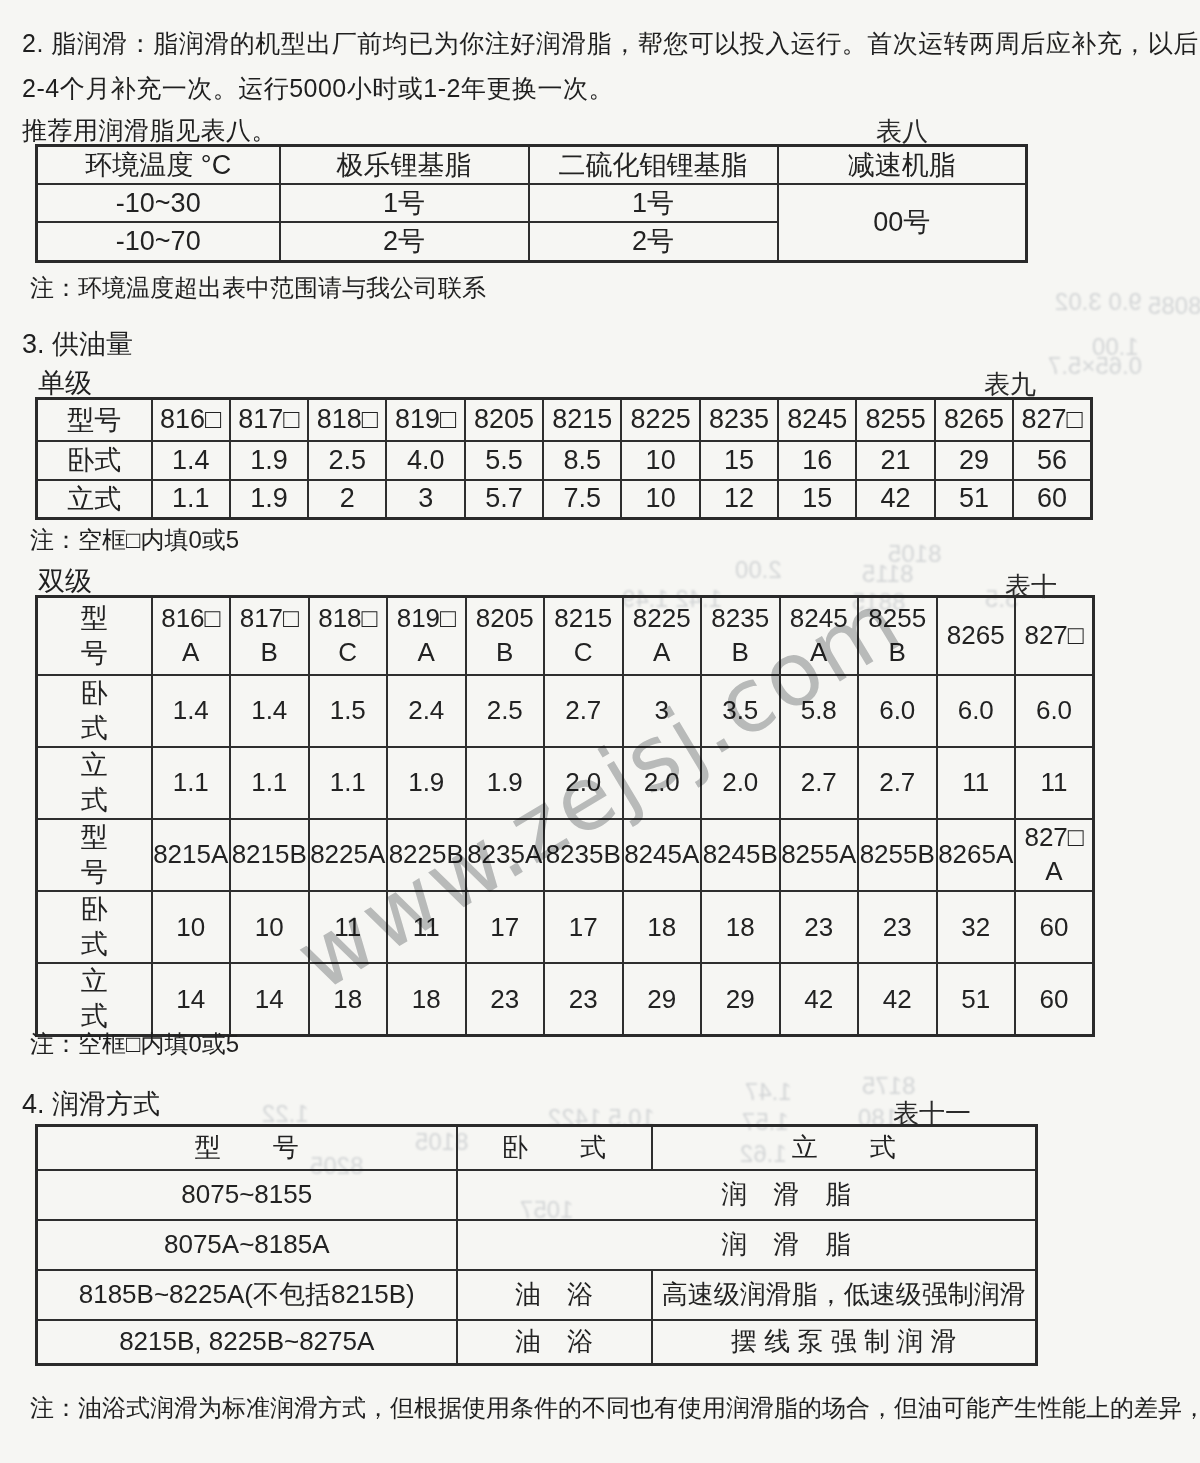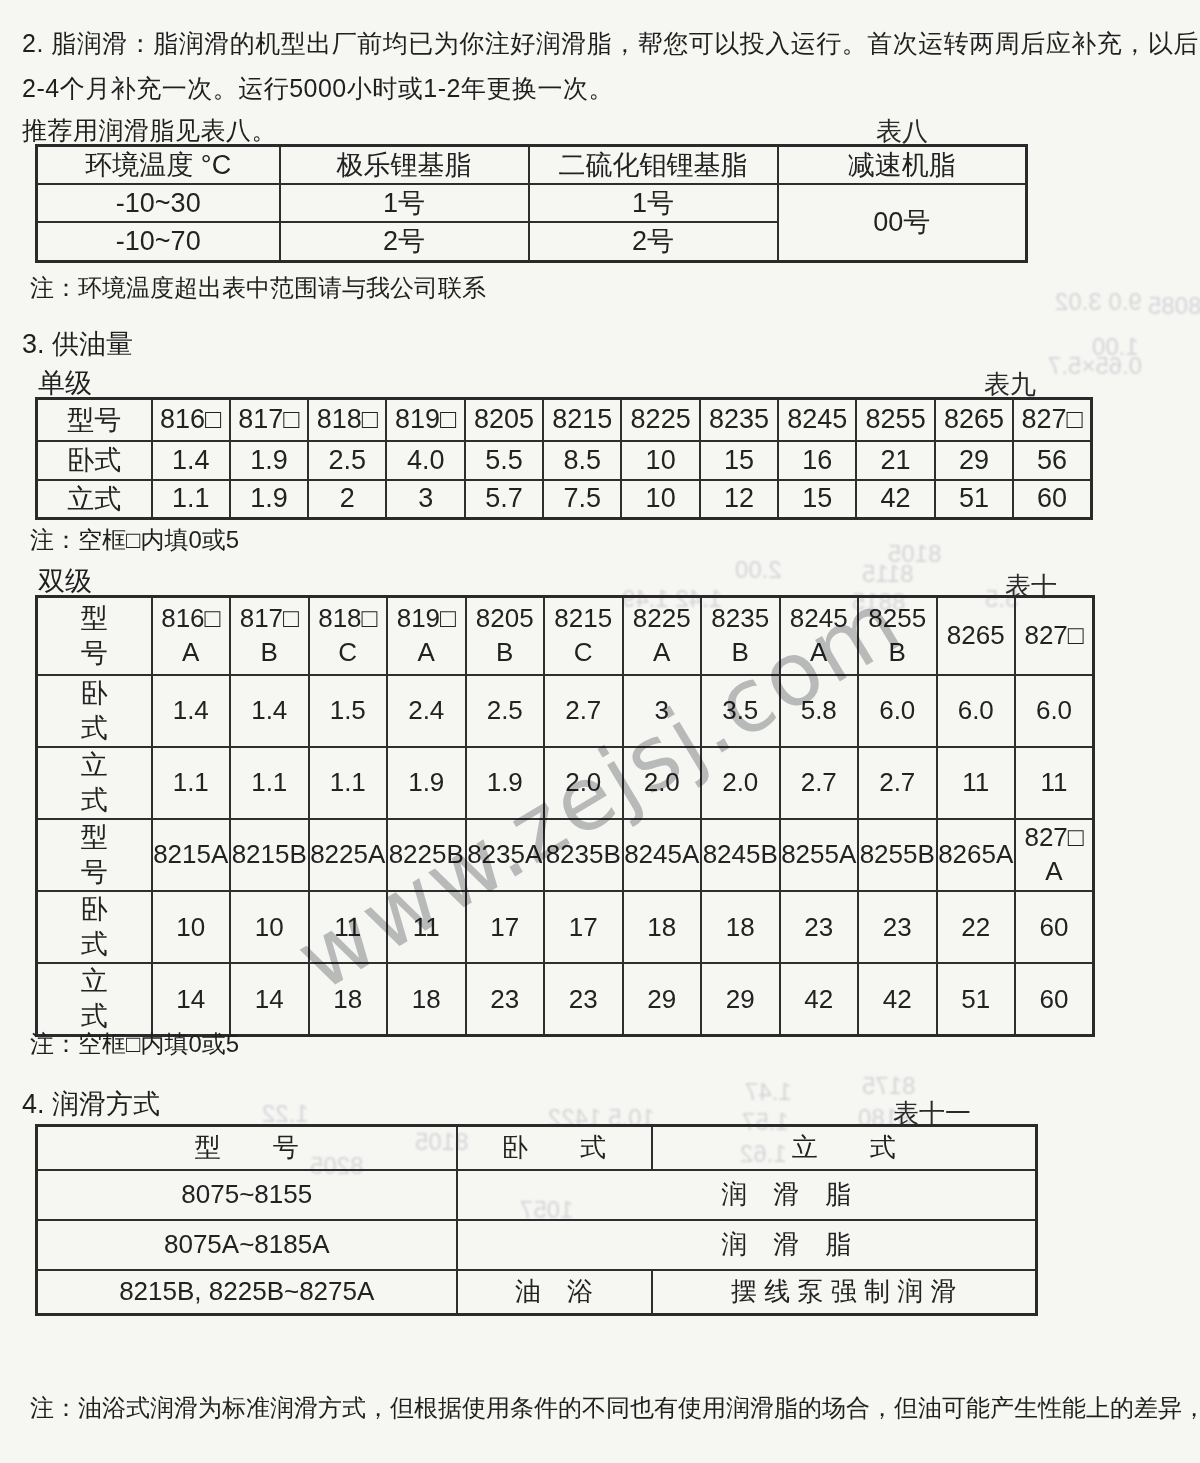--- a/index.html
+++ b/index.html
@@ -344,21 +344,21 @@
       <td>10</td>
             <td>10</td>
             <td>11</td>
             <td>11</td>
             <td>17</td>
             <td>17</td>
             <td>18</td>
             <td>18</td>
             <td>23</td>
             <td>23</td>
-            <td>22</td>
+            <td>32</td>
             <td>60</td>
           </tr>
       <tr class="r5">
         <th>
               <div class="stack">立式</div>
             </th>
       <td>14</td>
             <td>14</td>
             <td>18</td>
             <td>18</td>
@@ -391,20 +391,25 @@
         <th>立　　式</th>
       </tr>
       <tr class="rr">
         <td>8075~8155</td>
         <td colspan="2" class="mergecell">润　滑　脂</td>
       </tr>
       <tr class="rr">
         <td>8075A~8185A</td>
         <td colspan="2" class="mergecell">润　滑　脂</td>
       </tr>
+      <tr class="rr">
+        <td>8185B~8225A(不包括8215B)</td>
+        <td>油　浴</td>
+        <td>高速级润滑脂，低速级强制润滑</td>
+      </tr>
       <tr class="rl">
         <td>8215B, 8225B~8275A</td>
         <td>油　浴</td>
         <td>摆 线 泵 强 制 润 滑</td>
       </tr>
     </tbody>
       </table>
 
     <div class="abs note" style="left:30px;top:1392px;">注：油浴式润滑为标准润滑方式，但根据使用条件的不同也有使用润滑脂的场合，但油可能产生性能上的差异，</div>
     <div class="abs note" style="left:30px;top:1472px;text-decoration:underline;">请与我公司联系。</div>

